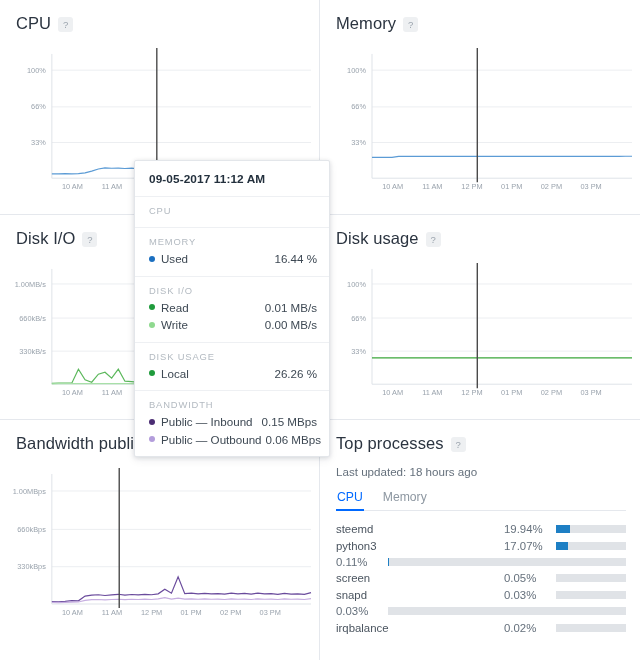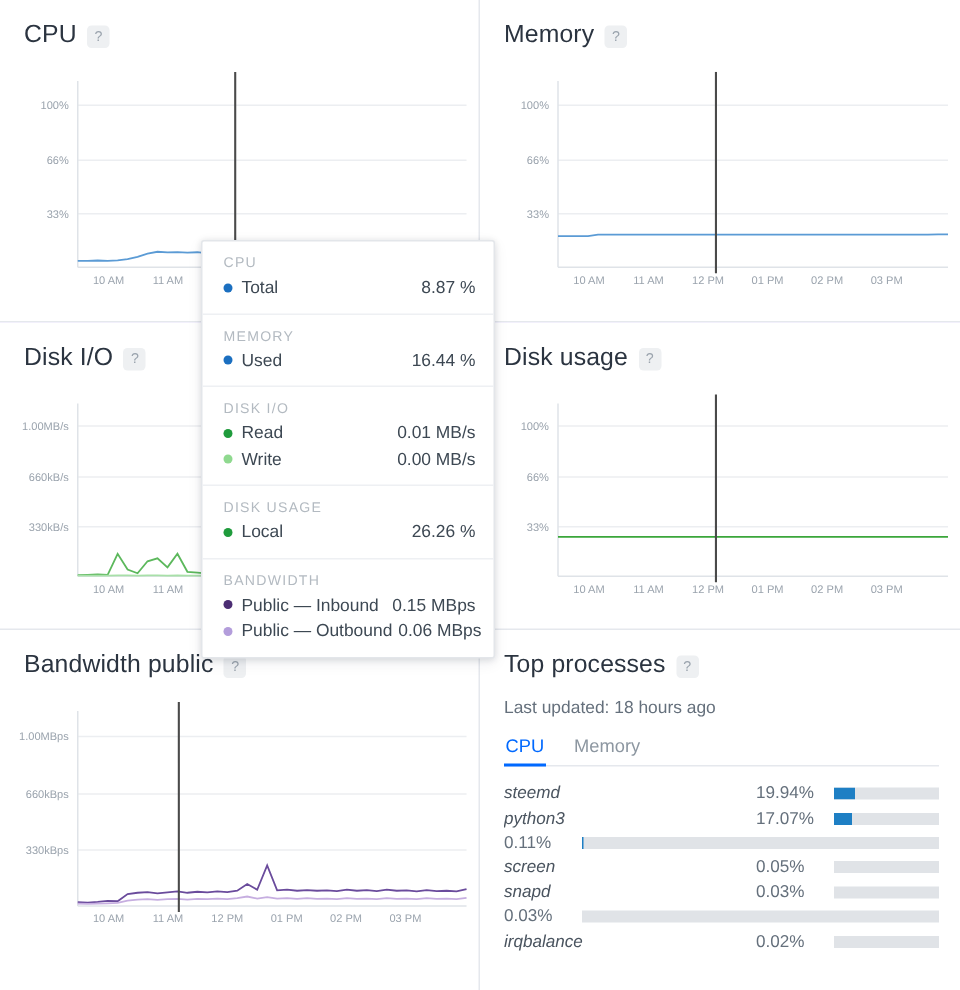--- a/index.html
+++ b/index.html
@@ -117,21 +117,20 @@
     align-items: center;
     height: 16.4px;
   }
   .proc-name {
     flex: 0 0 auto;
     width: 168px;
     font-size: 11.4px;
     color: #4a545f;
     white-space: nowrap;
     overflow: hidden;
-    font-style: italic;
   }
   .proc-pct {
     flex: 0 0 auto;
     width: 46px;
     text-align: left;
     font-size: 11.4px;
     color: #65707c;
     margin-right: 6px;
   }
   .proc-bar {
@@ -405,28 +404,24 @@
                 <div class="proc-fill" style="width: 0.02%; background: rgb(30, 127, 196);"></div>
               </div>
             </div>
           </div>
       </div>
     </section>
 
   </div>
 
   <div class="tooltip">
+    <div class="tt-head">09-05-2017 11:12 AM</div>
     <div id="tt-groups">
         <div class="tt-group">
           <div class="tt-label">CPU</div>
-          <div class="tt-row">
-            <span class="tt-dot" style="background: rgb(27, 111, 192);"></span>
-            <span class="tt-name">Total</span>
-            <span class="tt-val">8.87 %</span>
-          </div>
         </div>
         <div class="tt-group">
           <div class="tt-label">MEMORY</div>
           <div class="tt-row">
             <span class="tt-dot" style="background: rgb(27, 111, 192);"></span>
             <span class="tt-name">Used</span>
             <span class="tt-val">16.44 %</span>
           </div>
         </div>
         <div class="tt-group">

